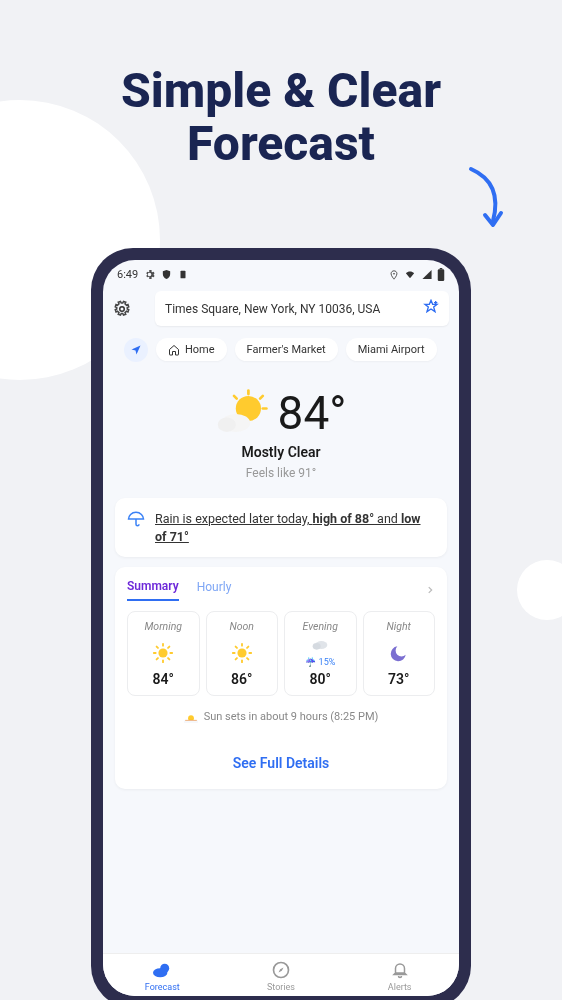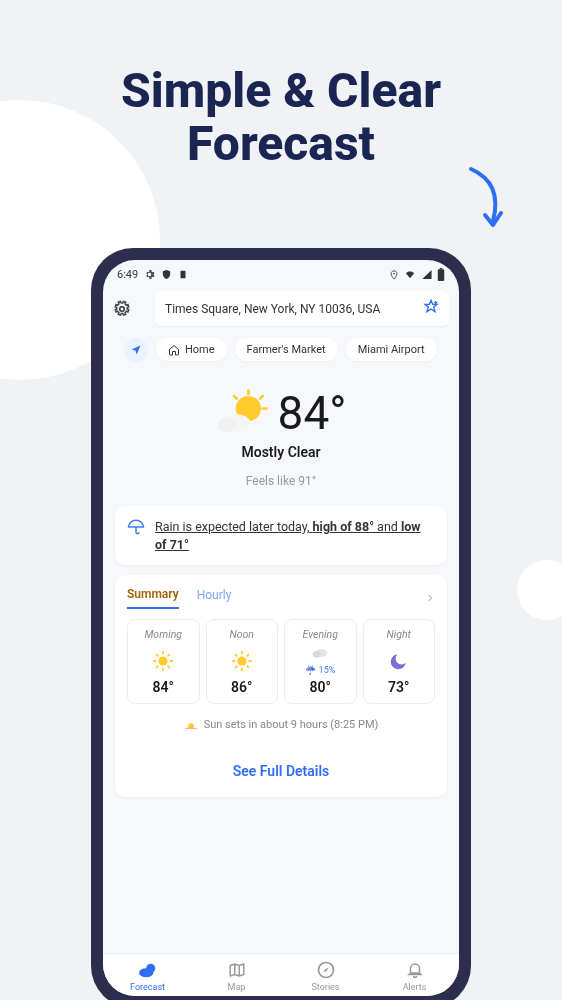--- a/index.html
+++ b/index.html
@@ -25,27 +25,27 @@
 .star-add { color: #2f6ef2; }
 
 .chips-row { display: flex; gap: 8px; padding: 6px 21px; align-items: flex-start; overflow: hidden; }
 .nav-arrow { width: 24px; height: 24px; background: #eaf1ff; border-radius: 50%; display: flex; align-items: center; justify-content: center; }
 .chip { background: #fff; border-radius: 16px; padding: 5px 12px; font-size: 11px; color: #333; display: flex; align-items: center; gap: 5px; white-space: nowrap; box-shadow: 0 1px 2px rgba(0,0,0,0.04); }
 
 .current { text-align: center; padding: 18px 0 8px; }
 .current-main { display: flex; align-items: center; justify-content: center; gap: 8px; }
 .temp-big { font-size: 46px; font-weight: 400; color: #1a1a1a; }
 .cond { font-size: 14px; font-weight: 600; color: #1a1a1a; margin-top: 4px; }
-.feels { font-size: 12px; color: #999; margin-top: 14px; }
+.feels { font-size: 12px; color: #999; margin-top: 6px; }
 
 .summary-card { background: #fff; border-radius: 10px; margin: 10px 12px; padding: 12px; display: flex; gap: 10px; align-items: flex-start; font-size: 12.5px; color: #333; line-height: 1.4; box-shadow: 0 1px 3px rgba(0,0,0,0.05); text-decoration: underline; }
 
 .forecast-card { background: #fff; border-radius: 10px; margin: 8px 12px 0; padding: 12px; box-shadow: 0 1px 3px rgba(0,0,0,0.05); }
 .tabs-row { display: flex; align-items: center; gap: 18px; padding-bottom: 10px; position: relative; }
-.tab { font-size: 12px; color: #a16207; padding-bottom: 6px; cursor: pointer; }
+.tab { font-size: 12px; color: #6d28d9; padding-bottom: 6px; cursor: pointer; }
 .tab.active { font-weight: 600; border-bottom: 2px solid #2f6ef2; }
 .tab.inactive { color: #7ea6f5; }
 .chevron-r { margin-left: auto; color: #bbb; }
 
 .period-grid { display: flex; gap: 6px; }
 .period { flex: 1; border: 1px solid #ecedef; border-radius: 8px; padding: 8px 4px; text-align: center; }
 .period-label { font-size: 10.5px; color: #888; font-style: italic; }
 .period-icon { height: 28px; display: flex; align-items: center; justify-content: center; margin: 6px 0 2px; }
 .precip { font-size: 9px; color: #3b82f6; display: block; }
 .period-temp { font-size: 14px; font-weight: 600; color: #1a1a1a; margin-top: 4px; }
@@ -264,28 +264,20 @@
         <div class="nav-icon">
           <svg width="22" height="18" viewBox="0 0 24 20">
               <circle cx="15" cy="8" r="5" fill="#2f6ef2"></circle>
               <ellipse cx="10" cy="13" rx="8" ry="5" fill="#2f6ef2"></ellipse>
             </svg>
         </div>
         <span>Forecast</span>
       </div>
       <div class="nav-item">
         <div class="nav-icon">
-          <svg width="20" height="18" viewBox="0 0 24 24">
-              <path fill="none" stroke="#999" stroke-width="2" d="M3 6l6-2 6 2 6-2v14l-6 2-6-2-6 2V6zM9 4v14M15 6v14"></path>
-            </svg>
-        </div>
-        <span>Map</span>
-      </div>
-      <div class="nav-item">
-        <div class="nav-icon">
           <svg width="20" height="20" viewBox="0 0 24 24">
               <circle cx="12" cy="12" r="9" fill="none" stroke="#999" stroke-width="2"></circle>
               <path fill="#999" d="M15 9l-2 4-4 2 2-4 4-2z"></path>
             </svg>
         </div>
         <span>Stories</span>
       </div>
       <div class="nav-item">
         <div class="nav-icon">
           <svg width="18" height="20" viewBox="0 0 24 24">

